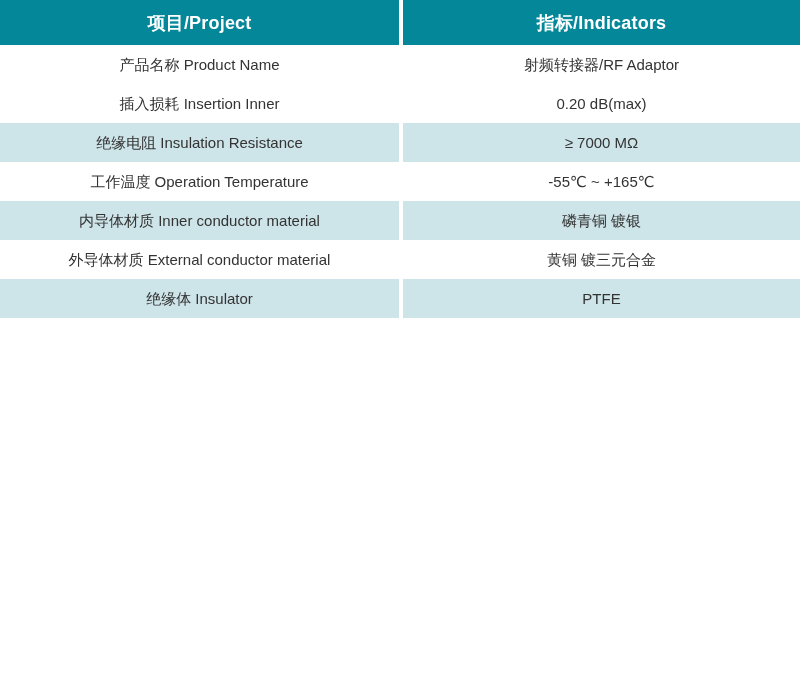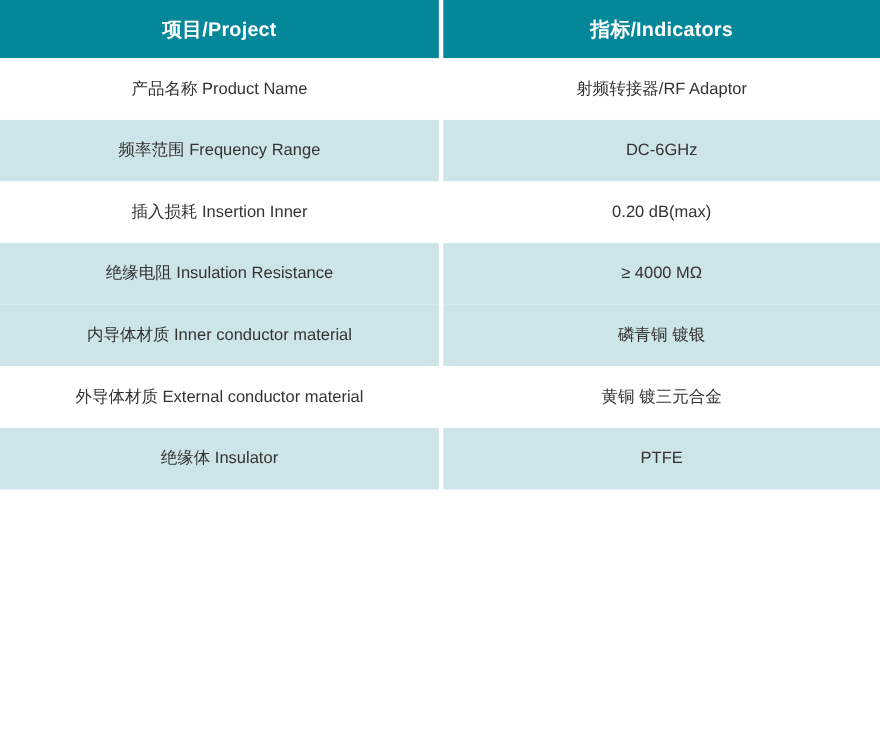--- a/index.html
+++ b/index.html
@@ -17,37 +17,37 @@
     width: 800px;
     border-collapse: separate;
     border-spacing: 0;
     table-layout: fixed;
   }
   .spec-table col.col-project { width: 399px; }
   .spec-table col.col-gap     { width: 4px;   }
   .spec-table col.col-ind     { width: 397px; }
 
   thead th {
-    height: 53px;
+    height: 45px;
     background: #048799;
     color: #ffffff;
     font-size: 18px;
     font-weight: bold;
     text-align: center;
     vertical-align: middle;
     padding: 0;
     letter-spacing: 0.2px;
   }
   thead th.gap-cell {
     background: #ffffff;
     padding: 0;
   }
 
   tbody td {
-    height: 56px;
+    height: 39px;
     padding: 0 6px;
     text-align: center;
     vertical-align: middle;
     font-size: 15px;
     color: #333333;
     line-height: 1.2;
     white-space: nowrap;
   }
   tbody td.gap-cell {
     background: #ffffff !important;
@@ -72,34 +72,34 @@
       <th class="gap-cell"></th>
       <th>指标/Indicators</th>
     </tr>
   </thead>
   <tbody id="table-body">
       <tr class="row-odd">
         <td>产品名称 Product Name</td>
         <td class="gap-cell"></td>
         <td>射频转接器/RF Adaptor</td>
       </tr>
-      <tr class="row-even">
-        <td>频率范围 Frequency Range</td>
-        <td class="gap-cell"></td>
-        <td>DC-6GHz</td>
-      </tr>
       <tr class="row-odd">
         <td>插入损耗 Insertion Inner</td>
         <td class="gap-cell"></td>
         <td>0.20 dB(max)</td>
       </tr>
       <tr class="row-even">
         <td>绝缘电阻 Insulation Resistance</td>
         <td class="gap-cell"></td>
-        <td>≥ 4000 MΩ</td>
+        <td>≥ 7000 MΩ</td>
+      </tr>
+      <tr class="row-odd">
+        <td>工作温度 Operation Temperature</td>
+        <td class="gap-cell"></td>
+        <td>-55℃ ~ +165℃</td>
       </tr>
       <tr class="row-even">
         <td>内导体材质 Inner conductor material</td>
         <td class="gap-cell"></td>
         <td>磷青铜 镀银</td>
       </tr>
       <tr class="row-odd">
         <td>外导体材质 External conductor material</td>
         <td class="gap-cell"></td>
         <td>黄铜 镀三元合金</td>

